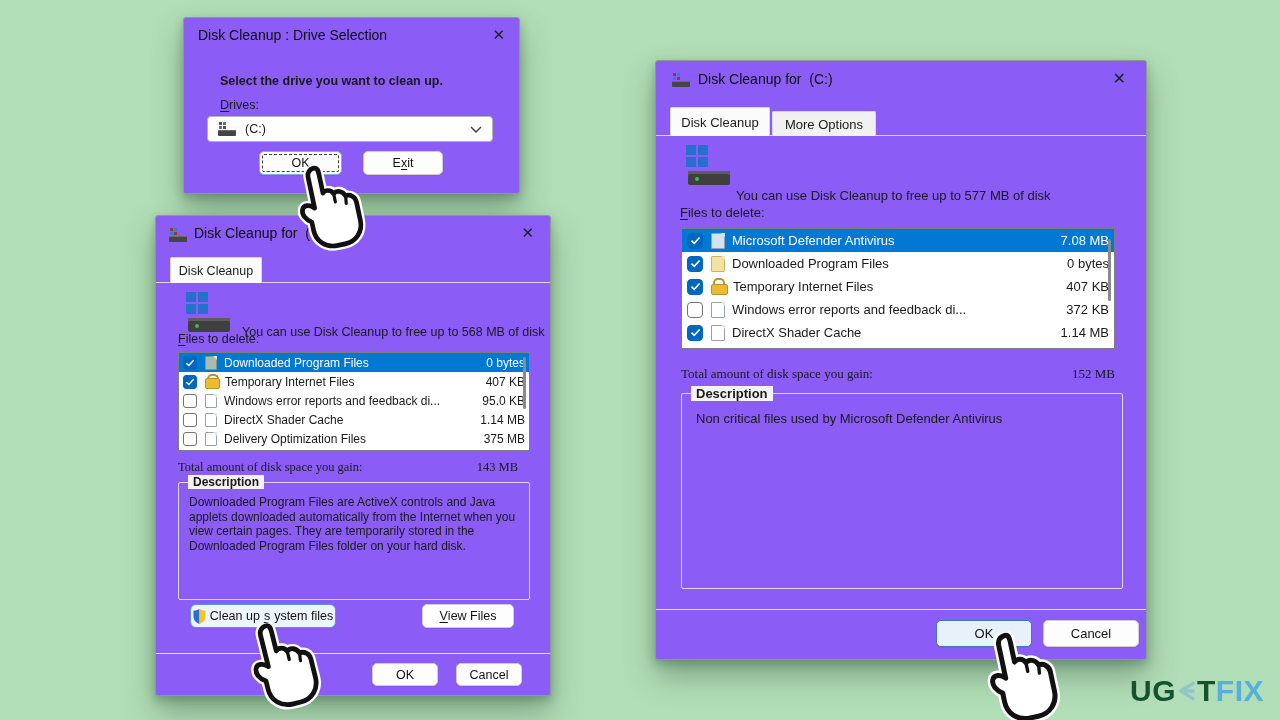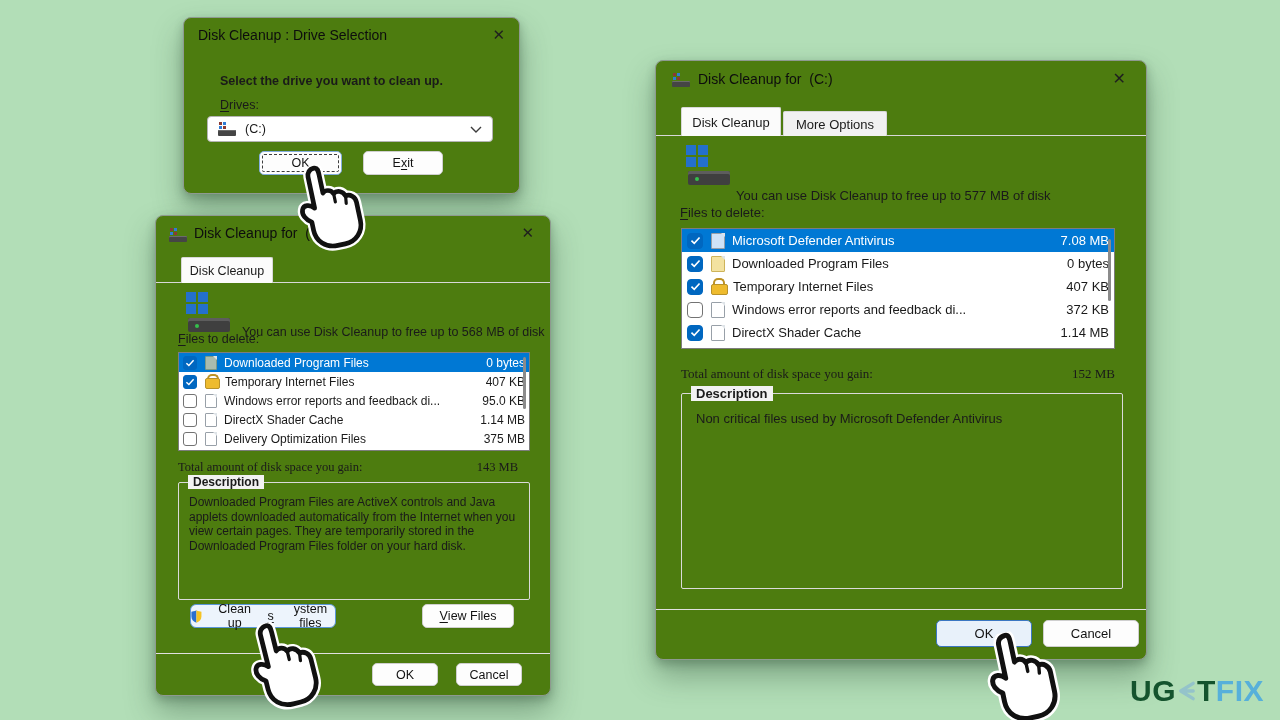--- a/index.html
+++ b/index.html
@@ -1,20 +1,20 @@
 <!DOCTYPE html>
 <html><head>
 <meta charset="utf-8">
 <style>
   * { margin:0; padding:0; box-sizing:border-box; }
   html,body { width:1280px; height:720px; overflow:hidden; }
   body { font-family:"Liberation Sans", sans-serif; background:#b2deb7; position:relative; color:#1a1a1a; }
 
-  .dlg { position:absolute; background:#4d7c0f; border:1px solid #8e9a90;
-         border-radius:8px;
+  .dlg { position:absolute; background:#8b5cf6; border:1px solid #8e9a90;
+         border-radius:3px;
          box-shadow:0 16px 30px rgba(40,72,48,.38), 0 4px 10px rgba(40,72,48,.30); }
 
   .ttl { font-size:14px; color:#0d0d0d; white-space:pre; }
   .xbtn { position:absolute; font-size:15px; color:#1f1f1f; line-height:1; }
 
   .btn { position:absolute; display:flex; align-items:center; justify-content:center;
          background:#fdfdfd; border:1px solid #cfcfcf; border-radius:5px;
          font-size:12.5px; color:#121212; box-shadow:0 1px 1px rgba(0,0,0,.05); }
   .btn.accent { background:#e8f1fa; border:1.5px solid #3b77c2; }
   .btn.dotted { border:1px solid #84aede; outline:1px dashed #3d3d3d; outline-offset:-4px; }
@@ -64,21 +64,21 @@
                      background:#2470cc; box-shadow:12px 0 0 #2470cc, 0 12px 0 #2470cc, 12px 12px 0 #2470cc; }
   .bigicon::after { content:""; position:absolute; left:4px; bottom:0; width:42px; height:14px;
                     background:#3f3f3f; border-radius:2px; box-shadow:inset 0 3px 0 #5d5d5d; }
   .bigicon .led { position:absolute; left:11px; bottom:4px; width:4px; height:4px; border-radius:50%;
                   background:#35c04c; z-index:2; }
 
   
   .tabline { position:absolute; height:1px; background:#d8d8d8; }
   .tab { position:absolute; display:flex; align-items:center; justify-content:center;
          font-size:12.5px; background:#f1f1f1; border:1px solid #d8d8d8; border-bottom:none;
-         border-radius:2px 2px 0 0;margin-left:11px; }
+         border-radius:2px 2px 0 0; }
   .tab.active { background:#fbfbfb; z-index:3; }
 
   .grp { position:absolute; border:1px solid #dadada; border-radius:2px; }
   .grp-title { position:absolute; top:-8px; left:9px; background:#f2f2f2; padding:0 5px; font-size:12px;font-weight:bold; }
 
   .divider { position:absolute; left:0; right:0; height:1px; background:#e1e1e1; }
 
   .combo { position:absolute; background:#fff; border:1px solid #b4b4b4; border-radius:4px;
            display:flex; align-items:center; padding:0 10px; }
 
@@ -186,21 +186,21 @@
   <div class="totalrow" style="left:22px; top:244px; width:340px;">
     <span>Total amount of disk space you gain:</span>
     <span class="tv">143 MB</span>
   </div>
 
   <div class="grp" style="left:22px; top:266px; width:352px; height:118px;">
     <span class="grp-title">Description</span>
     <div style="padding:12px 10px; font-size:12px; line-height:14.5px;">Downloaded Program Files are ActiveX controls and Java applets downloaded automatically from the Internet when you view certain pages. They are temporarily stored in the Downloaded Program Files folder on your hard disk.</div>
   </div>
 
-  <button class="btn sysblue" style="left:34px; top:388px; width:146px; height:24px; gap:12px;">
+  <button class="btn sysblue" style="left:34px; top:388px; width:146px; height:24px; gap:4px;">
     <svg width="13" height="15" viewBox="0 0 14 16">
       <path d="M7 0 C4.5 1.4 2.3 1.8 0.5 1.8 L0.5 8 C0.5 12 3.5 14.7 7 16 L7 0 Z" fill="#2a6fd0"></path>
       <path d="M7 0 C9.5 1.4 11.7 1.8 13.5 1.8 L13.5 8 C13.5 12 10.5 14.7 7 16 L7 0 Z" fill="#f5c324"></path>
     </svg>
       <span>Clean up </span>
       <span class="ul">s</span>
       <span>ystem files</span>
     </button>
   <button class="btn" style="left:266px; top:388px; width:92px; height:24px;">
       <span class="ul">V</span>

